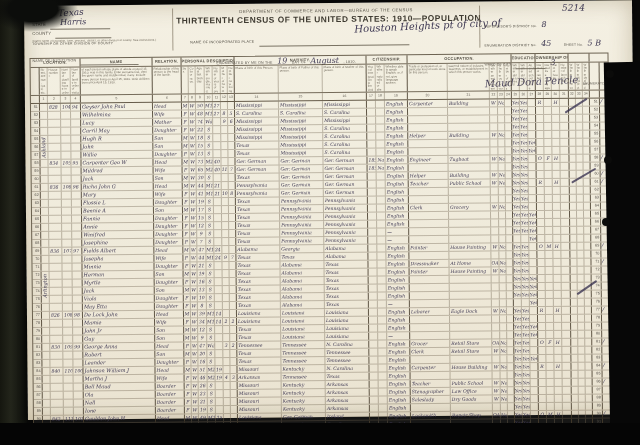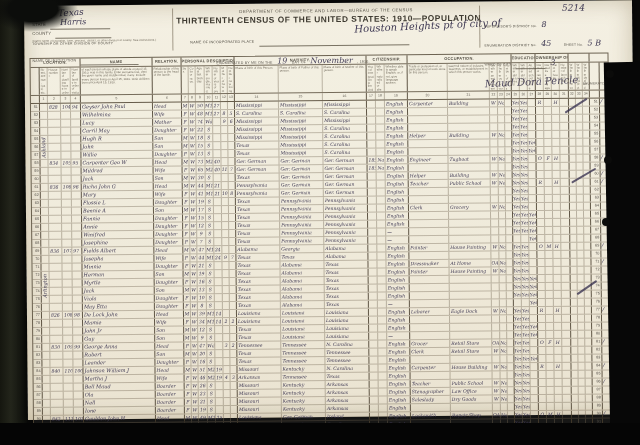--- a/index.html
+++ b/index.html
@@ -93,21 +93,21 @@
       <div class="dept">DEPARTMENT OF COMMERCE AND LABOR—BUREAU OF THE CENSUS</div>
       <div class="title" style="margin-top:1px;">THIRTEENTH CENSUS OF THE UNITED STATES: 1910—POPULATION</div>
       <div style="margin-top:4px;text-align:left;padding-left:14px;">
         <span class="lbl" style="font-size:3.6px;">NAME OF INCORPORATED PLACE</span>
         <span class="blank" style="width:150px;"></span>
       </div>
       <div style="margin-top:3px;text-align:left;padding-left:40px;">
         <span class="lbl" style="font-size:3.6px;">ENUMERATED BY ME ON THE</span>
         <span class="hw hw8">19</span>
         <span class="lbl" style="font-size:3.6px;">DAY OF</span>
-        <span class="hw hw8">November</span>
+        <span class="hw hw8">August</span>
         <span class="lbl" style="font-size:3.6px;">, 1910.</span>
       </div>
     </div>
     <div class="hw hw10 abs" style="left:330px;top:18px;transform:rotate(-2deg);">Houston Heights  pt of city of</div>
 
     <div class="vline" style="left:455px;top:4px;height:42px;"></div>
 
     <div class="abs" style="left:460px;top:4px;width:142px;">
       <div class="hw hw9 abs" style="left:78px;top:-2px;">5214</div>
       <div style="margin-top:8px;">

